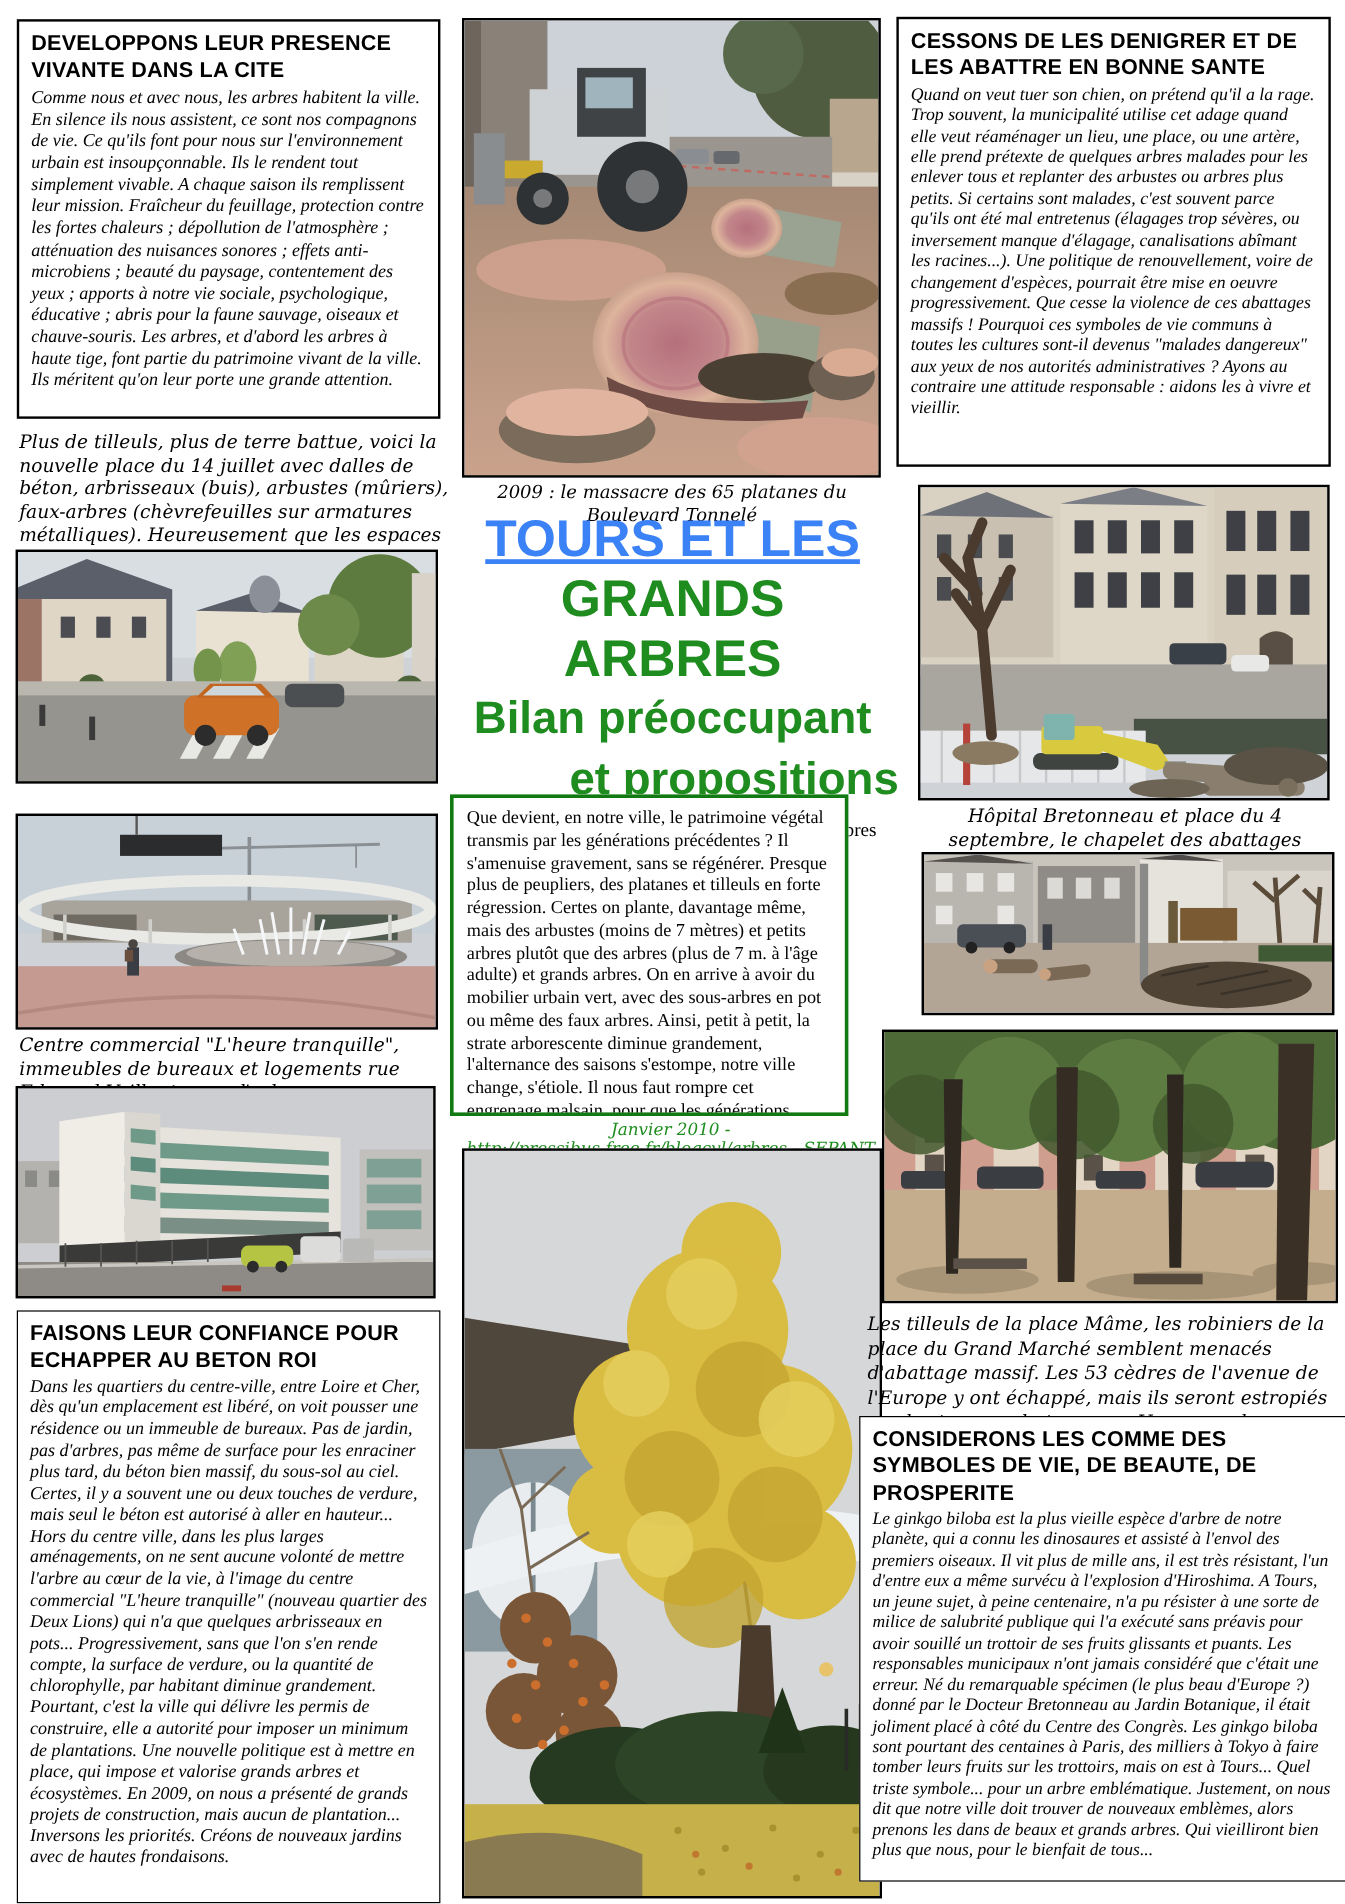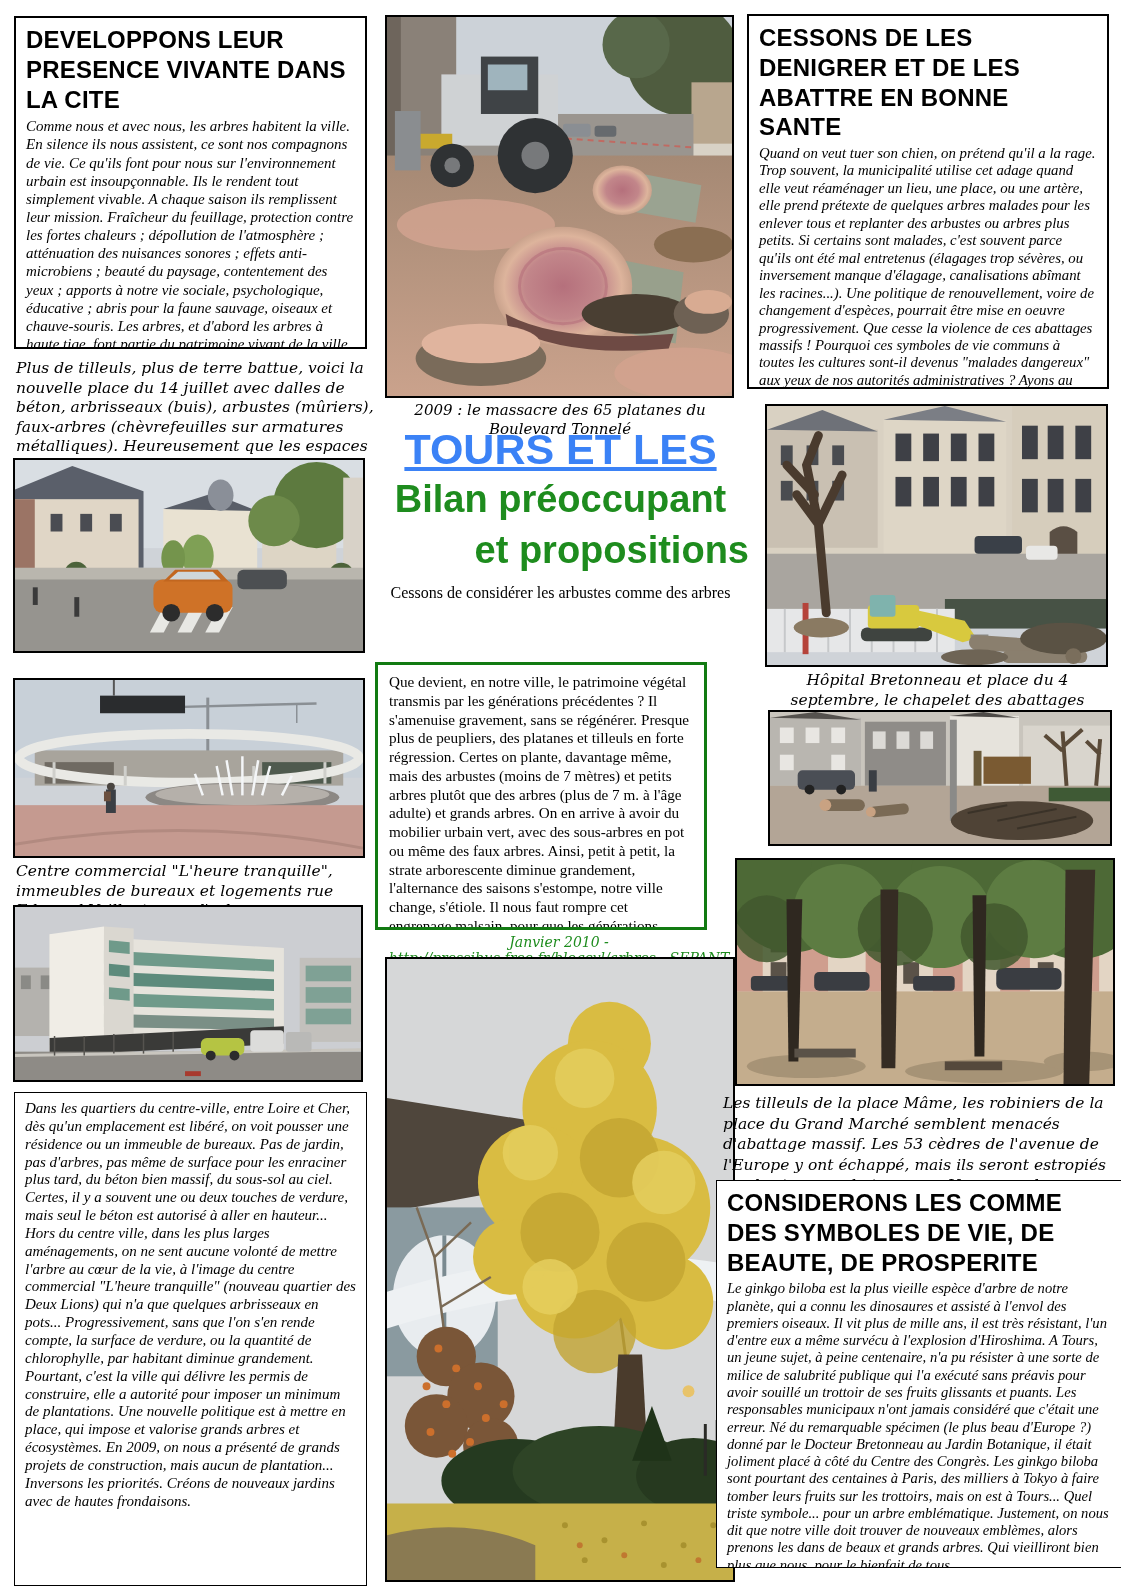--- a/index.html
+++ b/index.html
@@ -1,21 +1,21 @@
 <!DOCTYPE html>
 <html lang="fr"><head>
 <meta charset="utf-8">
 <style>
   html,body{margin:0;padding:0;background:#ffffff;}
   .page{position:relative;width:1121px;height:1587px;background:#ffffff;overflow:hidden;
         font-family:"Liberation Serif",serif;color:#000;}
   .article-box{position:absolute;background:#fff;border:2px solid #000;padding:7px 10px 6px 10px;
                box-sizing:border-box;overflow:hidden;}
   .article-box.thin{border-width:1px;}
-  .article-title{font-family:"Liberation Sans",sans-serif;font-weight:bold;font-size:24px;
+  .article-title{font-family:"Liberation Sans",sans-serif;font-weight:bold;font-size:18px;
                  line-height:1.24;letter-spacing:0.2px;margin:0 0 3px 0;}
   .article-body{font-family:"Liberation Serif",serif;font-size:15px;line-height:1.21;margin:0;font-style:italic;}
   .caption{position:absolute;font-family:"DejaVu Serif",serif;font-style:italic;
            font-size:15.5px;line-height:1.26;box-sizing:border-box;}
   .caption.center{text-align:center;}
   .photo{position:absolute;border:2px solid #000;box-sizing:border-box;overflow:hidden;background:#cfd3d8;}
   .photo svg{display:block;width:100%;height:100%;}
   .masthead{position:absolute;left:372px;top:424px;width:377px;text-align:center;}
   .masthead .t1{font-family:"Liberation Sans",sans-serif;font-weight:bold;font-size:43px;
                 line-height:50px;letter-spacing:0px;}
@@ -148,20 +148,21 @@
       <rect x="188" y="134" width="44" height="18" rx="6" fill="#b5c443"></rect>
       <circle cx="198" cy="152" r="5" fill="#2c2c2c"></circle>
         <circle cx="222" cy="152" r="5" fill="#2c2c2c"></circle>
       <rect x="238" y="126" width="34" height="22" rx="4" fill="#dcdcda"></rect>
       <rect x="274" y="128" width="26" height="20" rx="3" fill="#b9b9b7"></rect>
       <rect x="172" y="168" width="16" height="5" fill="#a83a2e"></rect>
     </svg>
   </div>
 
   <div class="article-box thin" style="left:14px;top:1092px;width:353px;height:494px;">
+    <h2 class="article-title">FAISONS LEUR CONFIANCE POUR ECHAPPER AU BETON ROI</h2>
     <p class="article-body" style="line-height:1.19;">Dans les quartiers du centre-ville, entre Loire et Cher, dès qu'un emplacement est libéré, on voit pousser une résidence ou un immeuble de bureaux. Pas de jardin, pas d'arbres, pas même de surface pour les enraciner plus tard, du béton bien massif, du sous-sol au ciel. Certes, il y a souvent une ou deux touches de verdure, mais seul le béton est autorisé à aller en hauteur... Hors du centre ville, dans les plus larges aménagements, on ne sent aucune volonté de mettre l'arbre au cœur de la vie, à l'image du centre commercial "L'heure  tranquille" (nouveau quartier des Deux Lions) qui n'a que quelques arbrisseaux en pots... Progressivement, sans que l'on s'en rende compte, la surface de verdure, ou la quantité de chlorophylle, par habitant diminue grandement. Pourtant, c'est la ville qui délivre les permis de construire, elle a autorité pour imposer un minimum de plantations. Une nouvelle politique est à mettre en place, qui impose et valorise grands arbres et écosystèmes. En 2009, on nous a présenté de grands projets de construction, mais aucun de plantation... Inversons les priorités. Créons de nouveaux jardins avec de hautes frondaisons.</p>
   </div>
 
   <div class="photo" style="left:385px;top:15px;width:349px;height:383px;">
     <svg viewBox="0 0 349 383" preserveAspectRatio="none">
       <defs>
         <radialGradient id="logface" cx="50%" cy="50%" r="50%">
           <stop offset="0%" stop-color="#b5707c"></stop>
             <stop offset="55%" stop-color="#c2868a"></stop>
             <stop offset="85%" stop-color="#ddb49c"></stop>
@@ -211,20 +212,21 @@
       <ellipse cx="95" cy="330" rx="60" ry="20" fill="#e0b49e"></ellipse>
       <ellipse cx="318" cy="300" rx="28" ry="20" fill="#6e6154"></ellipse>
       <ellipse cx="325" cy="288" rx="24" ry="12" fill="#d8ab92"></ellipse>
     </svg>
   </div>
 
   <div class="caption center" style="left:378px;top:401px;width:364px;height:22px;font-size:15px;text-align:center;">2009 : le massacre des 65 platanes du Boulevard Tonnelé</div>
 
   <div class="masthead">
     <div class="t1" style="color:#3b82f6;text-decoration:underline;">TOURS ET LES</div>
+    <div class="t1" style="color:#1e8c1e;">GRANDS ARBRES</div>
     <div class="t2" style="color:#1e8c1e;">Bilan préoccupant</div>
     <div class="t2" style="color:#1e8c1e;text-align:right;">et propositions</div>
     <div class="tagline">Cessons de considérer les arbustes comme des arbres</div>
   </div>
 
   <div class="green-box">
     <p>Que devient, en notre ville, le patrimoine végétal transmis par les générations précédentes ? Il s'amenuise gravement, sans se régénérer. Presque plus de peupliers, des platanes et tilleuls en forte régression. Certes on plante, davantage même, mais des arbustes (moins de 7 mètres) et petits arbres plutôt que des arbres (plus de 7 m. à l'âge adulte) et grands arbres. On en arrive à avoir du mobilier urbain vert, avec des sous-arbres en pot ou même des faux arbres. Ainsi, petit à petit, la strate arborescente diminue grandement, l'alternance des saisons s'estompe, notre ville change, s'étiole. Il nous faut rompre cet engrenage malsain, pour que les générations futures puissent bénéficier d'un patrimoine arborescent aussi riche que celui planté au XIXème siècle.</p>
   </div>
 
   <div class="credit" style="color:#1e8c1e;">Janvier 2010 - http://pressibus.free.fr/blogcvl/arbres - SEPANT</div>

